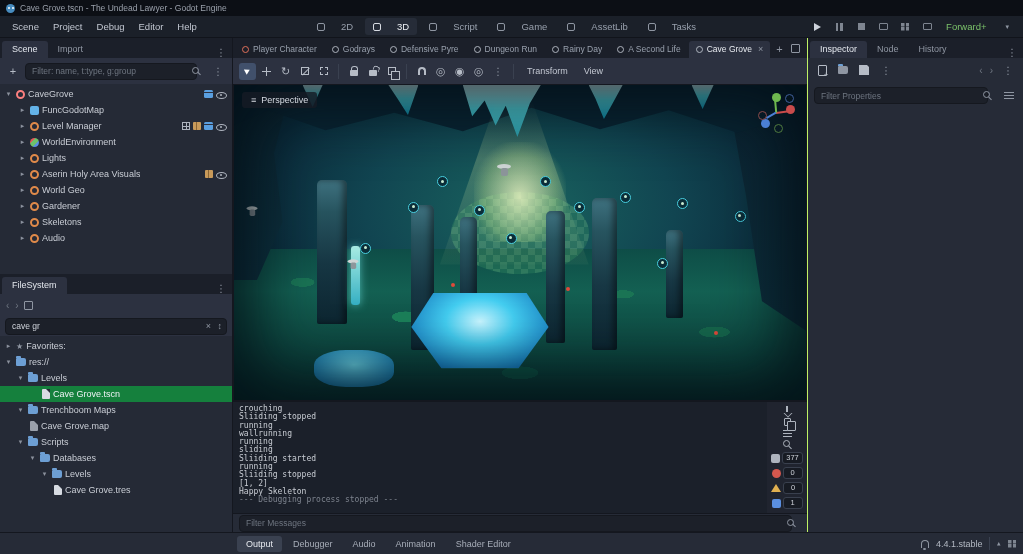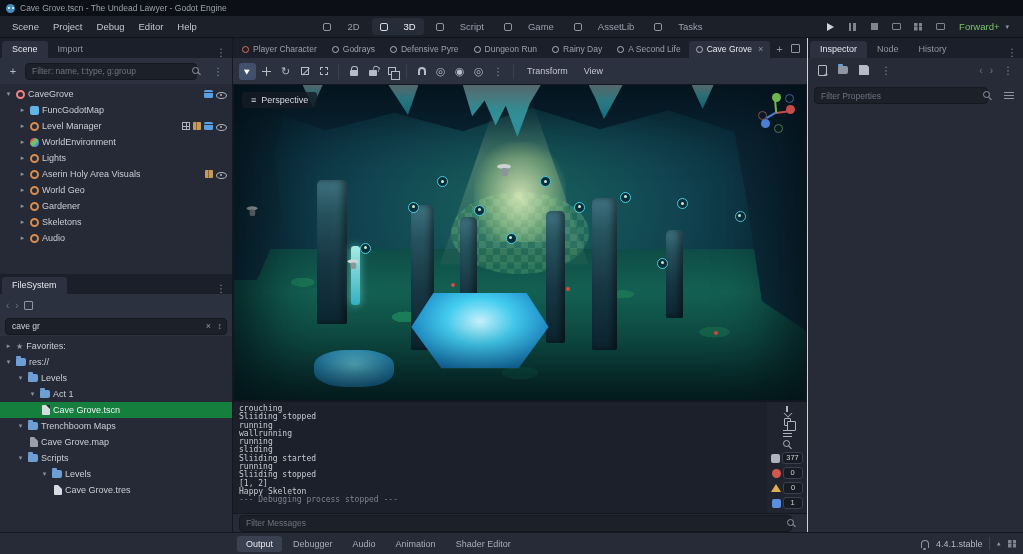--- a/index.html
+++ b/index.html
@@ -28,21 +28,21 @@
   .play-tri{width:0;height:0;border-left:7px solid #cdd2db;border-top:4.5px solid transparent;border-bottom:4.5px solid transparent}
   .pause-bars{display:flex;gap:2px}
   .pause-bars i{width:2.5px;height:8px;background:#7e8590;display:block}
   .stop-sq{width:7px;height:7px;background:#7e8590}
   .rb-dim{width:9px;height:7px;border:1.2px solid #7e8590;border-radius:1px}
   .rb-grid{width:8px;height:8px;background:
     linear-gradient(#7e8590,#7e8590) 0 0/3.5px 3.5px no-repeat,
     linear-gradient(#7e8590,#7e8590) 4.5px 0/3.5px 3.5px no-repeat,
     linear-gradient(#7e8590,#7e8590) 0 4.5px/3.5px 3.5px no-repeat,
     linear-gradient(#7e8590,#7e8590) 4.5px 4.5px/3.5px 3.5px no-repeat}
-  .renderer{color:#7bc26a;font-size:9.5px;display:flex;align-items:center;gap:6px;padding:2px 5px}
+  .renderer{color:#7bc26a;font-size:9.5px;display:flex;align-items:center;gap:19px;padding:2px 5px}
   .caret{font-size:7px;color:#8f96a2}
 
   
   .main{flex:1;display:flex;min-height:0}
   .left{width:233px;flex:0 0 auto;display:flex;flex-direction:column;background:#20242f;border-right:1px solid #14171f}
   .center{flex:1;min-width:0;display:flex;flex-direction:column;background:#20242f}
   .right{width:216px;flex:0 0 auto;display:flex;flex-direction:column;background:#20242f;border-left:1px solid #bef264}
 
   
   .dock-tabs{display:flex;align-items:flex-end;height:20px;background:#1b1f29;padding:0 2px;flex:0 0 auto}
@@ -414,42 +414,42 @@
         <div class="trow" style="padding-left:4px">
           <span class="arr">▾</span>
           <span class="folder"></span>
           <span class="tlabel">res://</span>
         </div>
         <div class="trow" style="padding-left:16px">
           <span class="arr">▾</span>
           <span class="folder"></span>
           <span class="tlabel">Levels</span>
         </div>
-        <div class="trow" style="padding-left:28px">
-          <span class="arr">▾</span>
-          <span class="folder"></span>
-          <span class="tlabel">Act 1</span>
-        </div>
         <div class="trow sel" style="padding-left:42px">
           <span class="fileic"></span>
           <span class="tlabel">Cave Grove.tscn</span>
         </div>
         <div class="trow" style="padding-left:16px">
           <span class="arr">▾</span>
           <span class="folder"></span>
           <span class="tlabel">Trenchboom Maps</span>
         </div>
         <div class="trow" style="padding-left:30px">
           <span class="fileic gray"></span>
           <span class="tlabel">Cave Grove.map</span>
         </div>
         <div class="trow" style="padding-left:16px">
           <span class="arr">▾</span>
           <span class="folder"></span>
           <span class="tlabel">Scripts</span>
+        </div>
+        <div class="trow" style="padding-left:28px">
+          <span class="arr">▾</span>
+          <span class="folder"></span>
+          <span class="tlabel">Databases</span>
         </div>
         <div class="trow" style="padding-left:40px">
           <span class="arr">▾</span>
           <span class="folder"></span>
           <span class="tlabel">Levels</span>
         </div>
         <div class="trow" style="padding-left:54px">
           <span class="fileic"></span>
           <span class="tlabel">Cave Grove.tres</span>
         </div>

